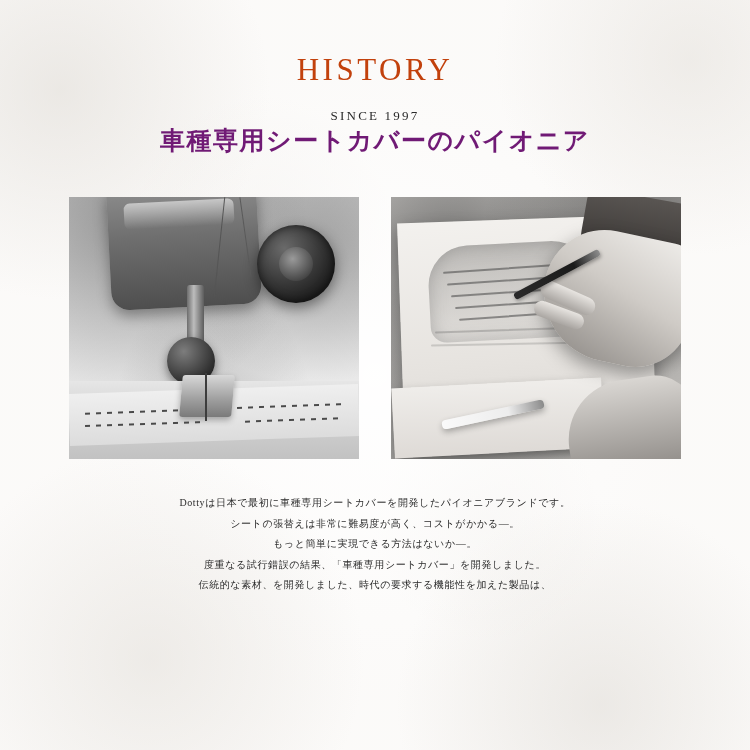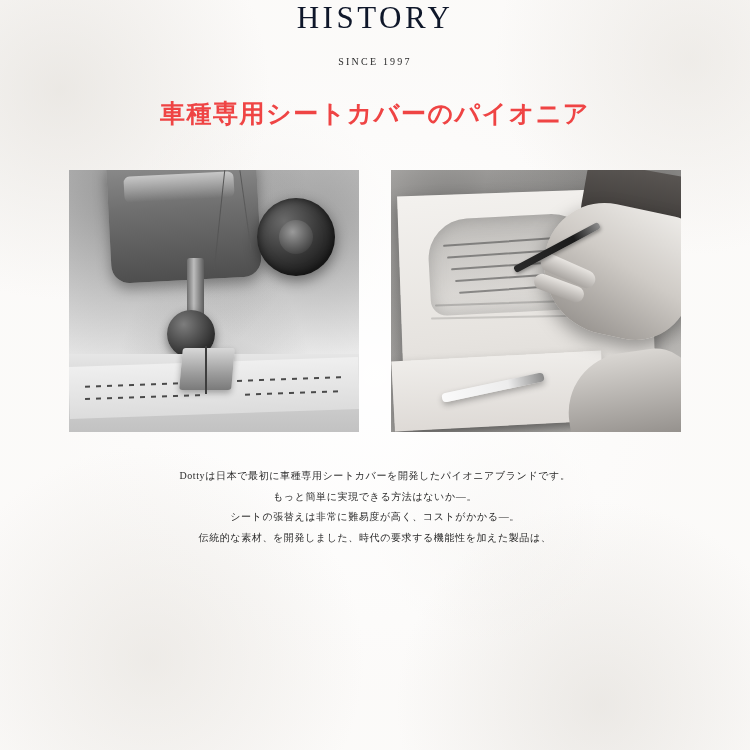--- a/index.html
+++ b/index.html
@@ -35,43 +35,43 @@
     position: relative;
     width: 750px;
     height: 750px;
     box-sizing: border-box;
     display: flex;
     flex-direction: column;
     align-items: center;
   }
 
   .title-en {
+    margin-top: 52px;
     font-family: "Liberation Serif", serif;
     font-size: 31px;
     letter-spacing: 3.5px;
-    color: #0f172a;
+    color: #c2410c;
     font-weight: 400;
   }
 
   .subtitle-en {
     margin-top: 20px;
     font-family: "Liberation Serif", serif;
-    font-size: 10px;
+    font-size: 13px;
     letter-spacing: 2.2px;
     color: #2a2a2a;
     font-weight: 400;
   }
 
   .headline-jp {
-    margin-top: 30px;
     font-family: "Liberation Serif", serif;
     font-size: 25px;
     font-weight: 700;
     letter-spacing: 1.5px;
-    color: #ef4444;
+    color: #701a75;
   }
 
   .images-row {
     margin-top: 40px;
     width: 612px;
     display: flex;
     justify-content: space-between;
   }
 
   .photo {
@@ -348,18 +348,19 @@
       <div class="sk-finger" style="right:84px; top:92px; width:58px; height:18px; transform:rotate(24deg);"></div>
       <div class="sk-finger" style="right:96px; top:110px; width:52px; height:16px; transform:rotate(20deg);"></div>
       <div class="sk-pencil-dark"></div>
       <div class="sk-hand2"></div>
     </div>
 
   </div>
 
   <div class="body-text">
     <p>Dottyは日本で最初に車種専用シートカバーを開発したパイオニアブランドです。</p>
+    <p>シートの張替えは非常に難易度が高く、コストがかかる―。</p>
     <p>もっと簡単に実現できる方法はないか―。</p>
-    <p>シートの張替えは非常に難易度が高く、コストがかかる―。</p>
+    <p>度重なる試行錯誤の結果、「車種専用シートカバー」を開発しました。</p>
     <p>伝統的な素材、を開発しました、時代の要求する機能性を加えた製品は、</p>
   </div>
 
 </div>
 
 </body></html>

